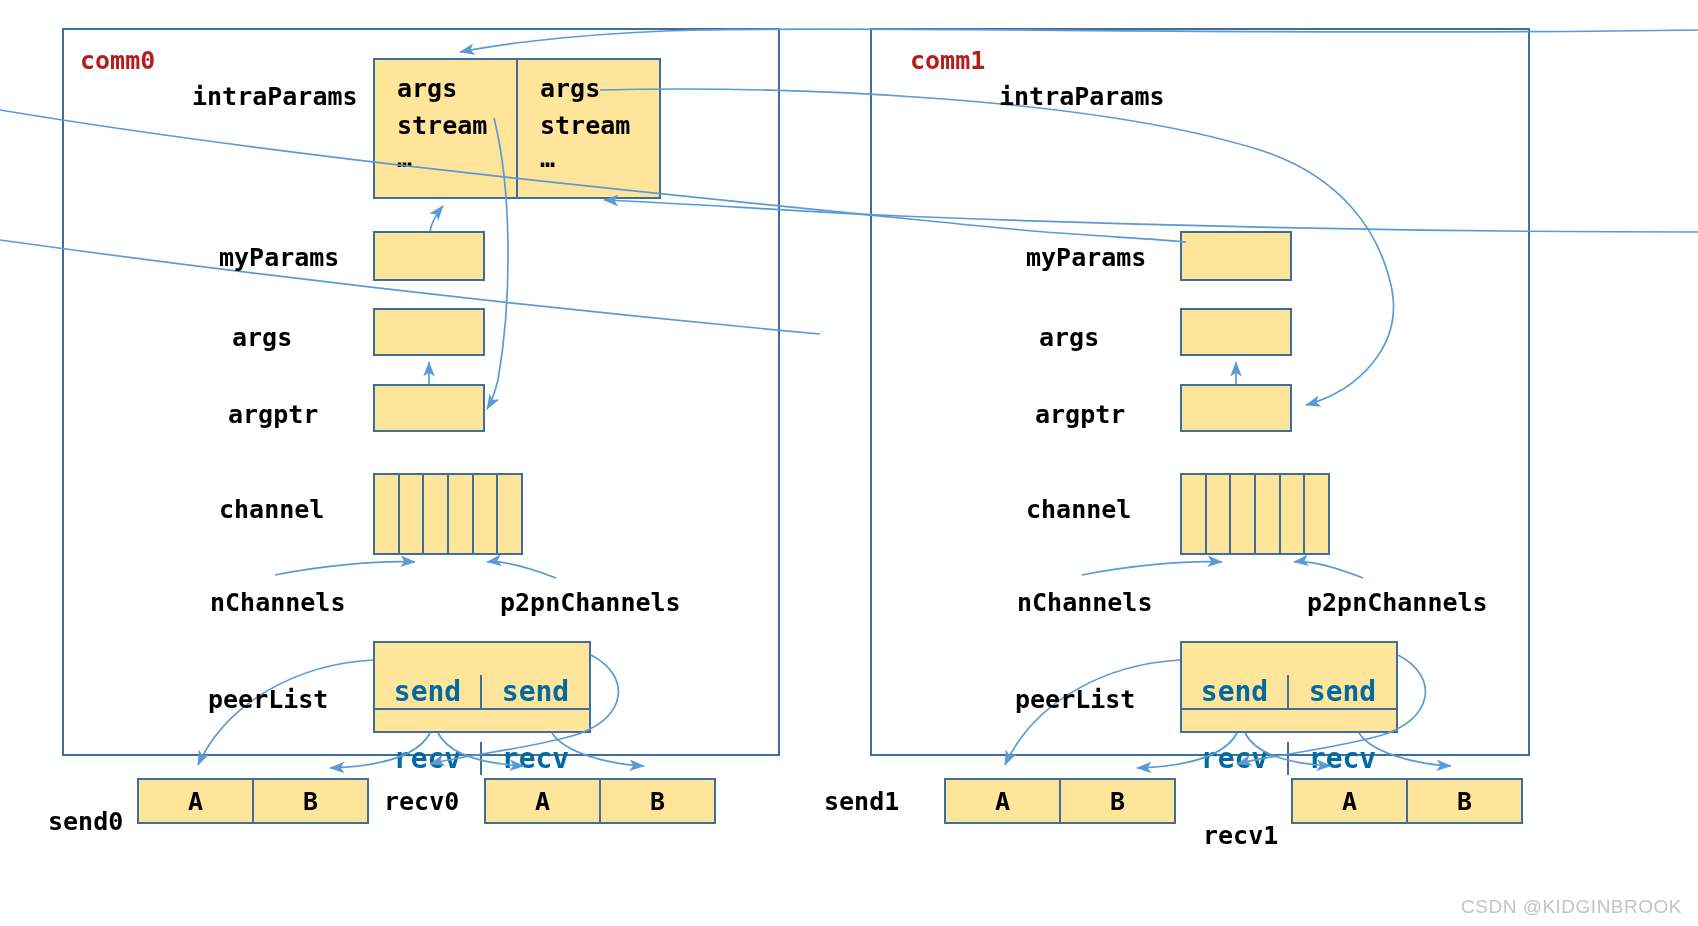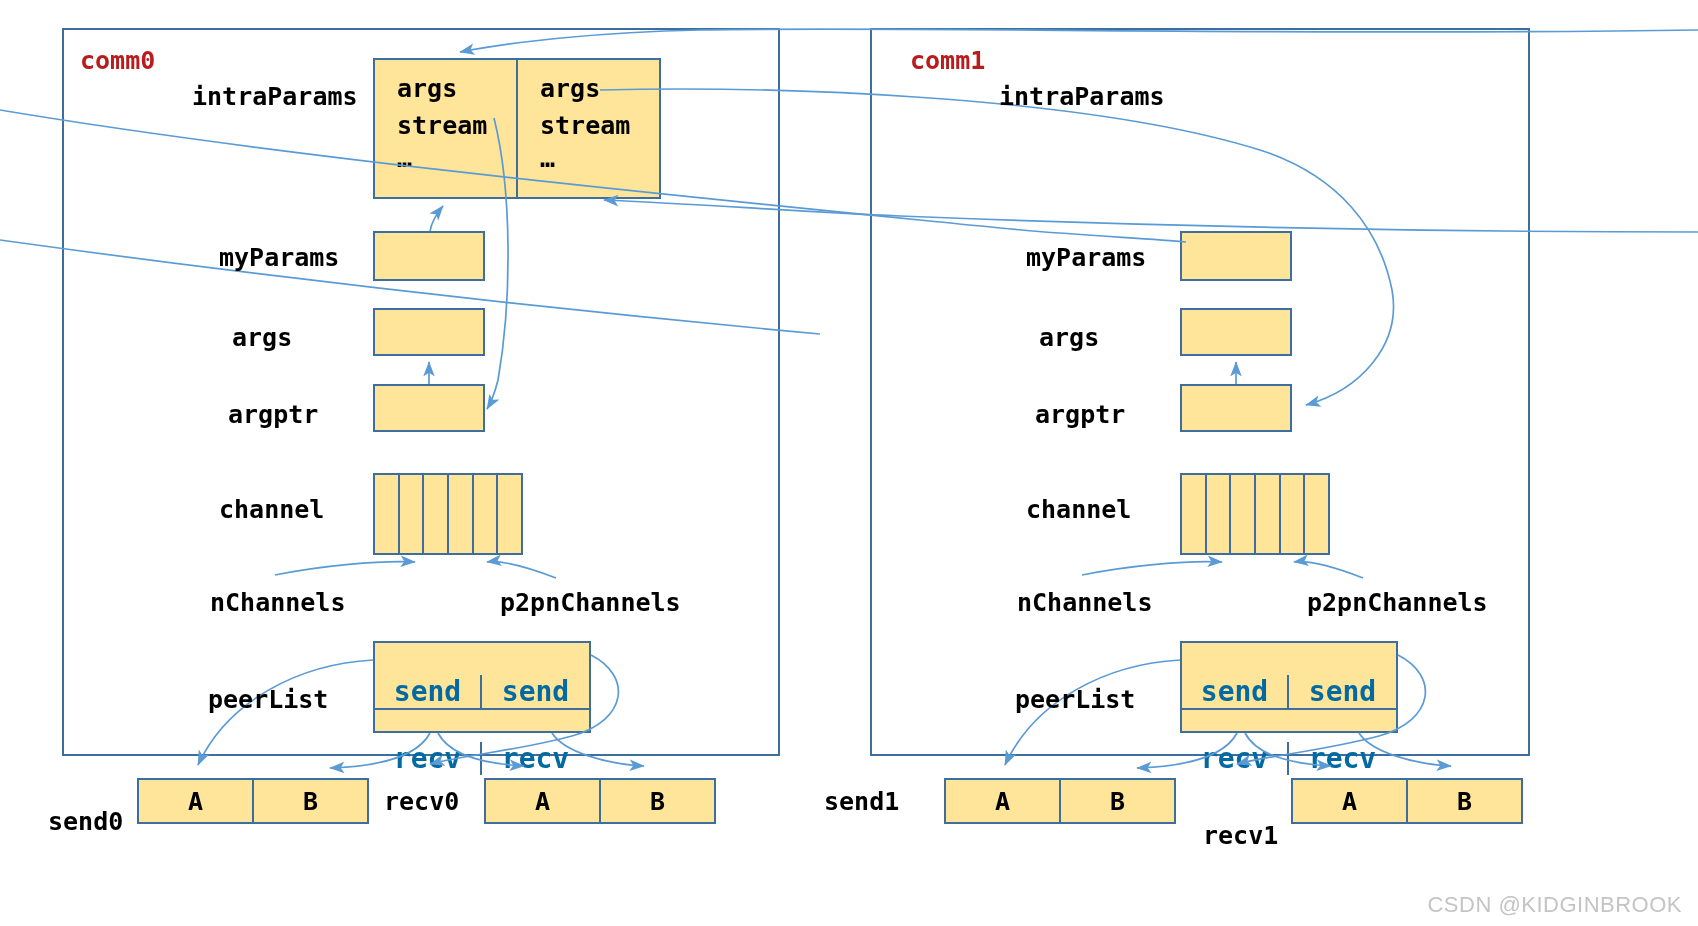--- a/index.html
+++ b/index.html
@@ -140,21 +140,21 @@
     color: #000;
     border-right: 2px solid #3d6e9e;
     box-sizing: border-box;
   }
   .ab-row > div:last-child { border-right: none; }
   .watermark {
     position: absolute;
     right: 16px;
     bottom: 8px;
     font-family: "Liberation Sans", sans-serif;
-    font-size: 22px;
+    font-size: 19px;
     color: #c4c4c4;
     letter-spacing: 0.5px;
     white-space: nowrap;
     z-index: 7;
   }
 </style>
 </head>
 <body>
 
 <div id="stage">

